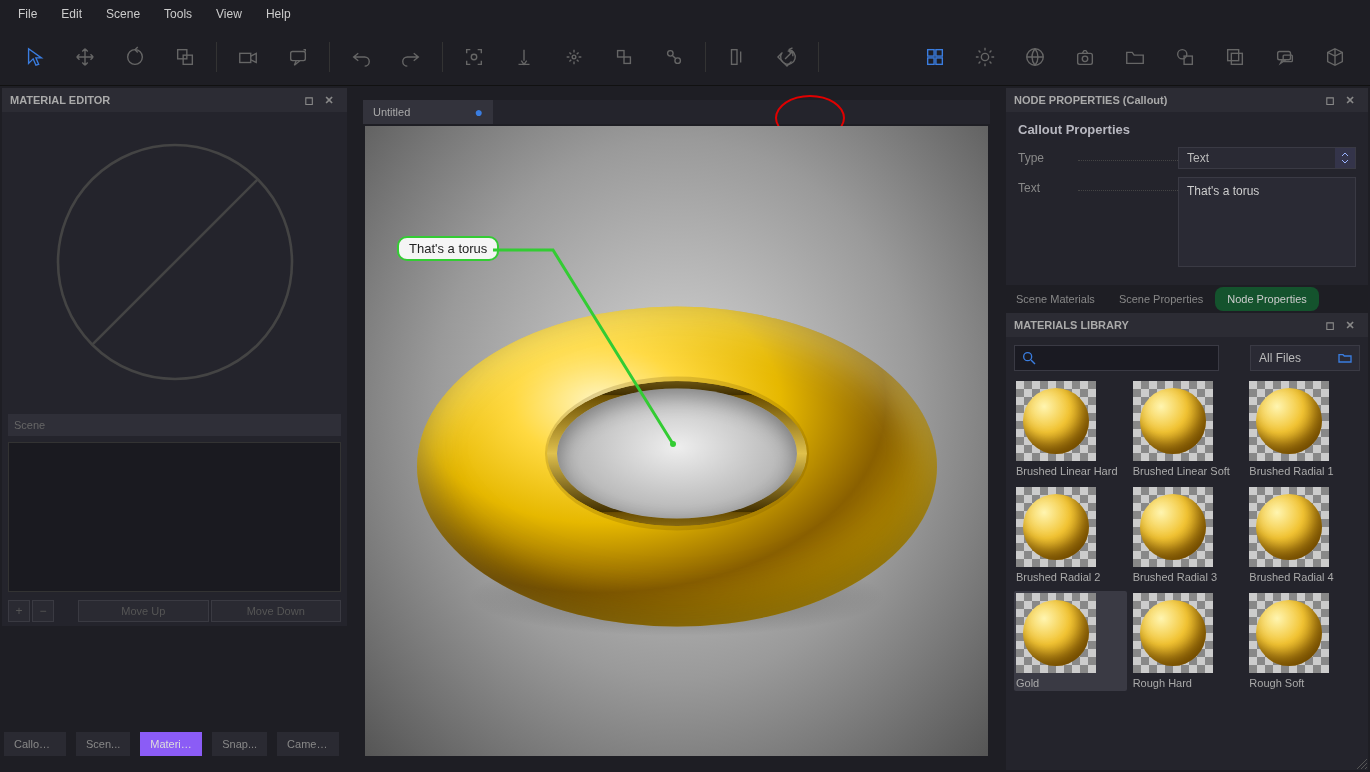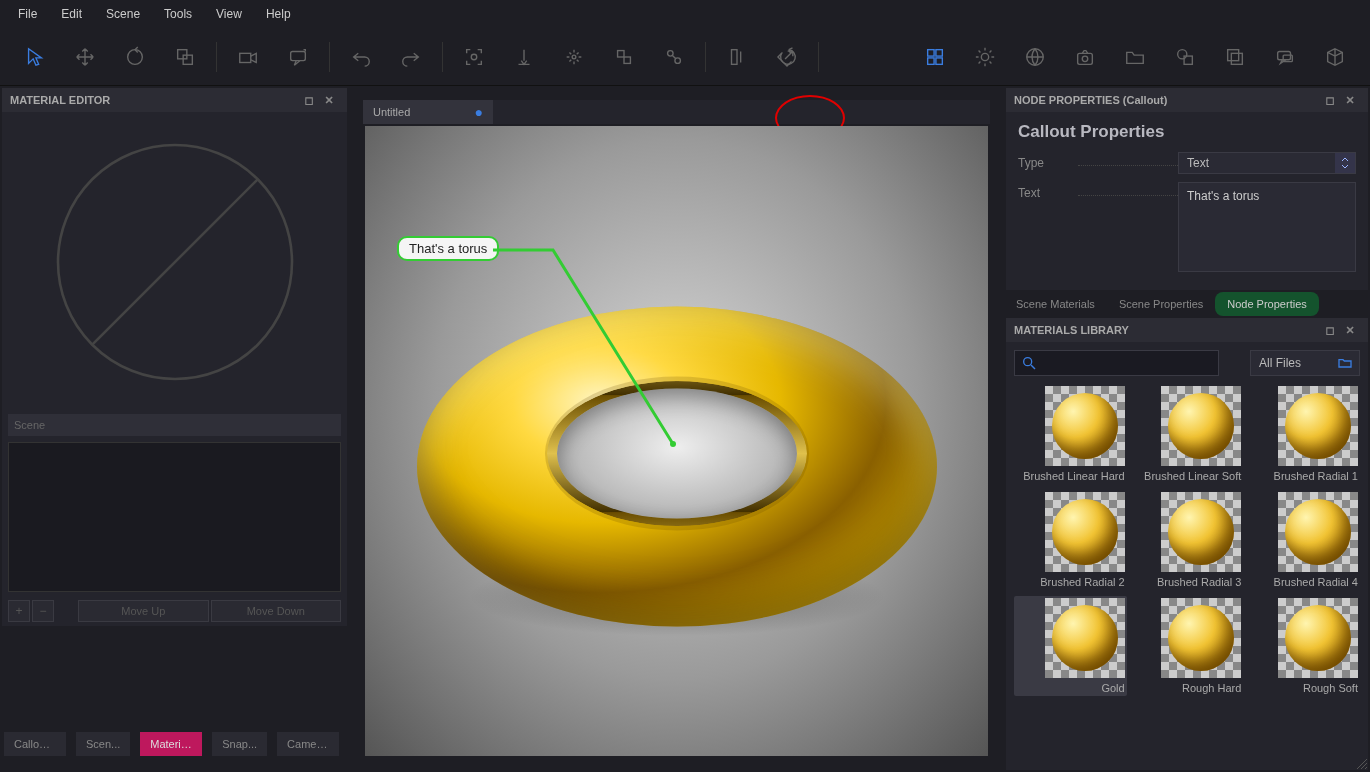--- a/index.html
+++ b/index.html
@@ -52,48 +52,48 @@
 .callout-line { position: absolute; left: 128px; top: 118px; }
 
 
 .anno-ellipse { position: absolute; left: 775px; top: 95px; width: 70px; height: 46px; border: 2px solid #e00000; border-radius: 50%; pointer-events: none; }
 .anno-arrow { position: absolute; left: 755px; top: 125px; pointer-events: none; }
 .anno-text { position: absolute; left: 560px; top: 260px; color: #e00000; font-size: 13px; font-weight: bold; pointer-events: none; }
 
 
 .right-col { width: 366px; display: flex; flex-direction: column; background: #1e1e24; }
 .prop-body { padding: 10px 12px; background: #24242c; }
-.prop-title { color: #b8b8c0; font-weight: bold; font-size: 17px; margin-bottom: 10px; }
+.prop-title { color: #b8b8c0; font-weight: bold; font-size: 13px; margin-bottom: 10px; }
 .prop-row { display: flex; align-items: flex-start; margin-bottom: 8px; }
 .prop-label { width: 60px; color: #888; font-size: 12px; padding-top: 4px; }
 .prop-select { flex: 1; height: 22px; background: #2a2a34; border: 1px solid #3a3a44; color: #bbb; display: flex; align-items: center; padding: 0 8px; font-size: 12px; position: relative; cursor: pointer; }
 .prop-select .sel-btn { position: absolute; right: 0; top: 0; bottom: 0; width: 20px; background: #34344a; display: flex; align-items: center; justify-content: center; }
 .prop-textarea { flex: 1; height: 90px; background: #2a2a34; border: 1px solid #3a3a44; color: #ccc; padding: 6px 8px; font-size: 12px; resize: none; font-family: inherit; }
 
 .right-tabs { display: flex; background: #1e1e24; height: 24px; }
 .rtab { padding: 0 12px; display: flex; align-items: center; font-size: 11px; color: #888; cursor: pointer; }
 .rtab.active { background: #14532d; color: #ccc; border-radius: 8px; }
 
 .lib-body { flex: 1; background: #24242c; padding: 8px; overflow: auto; }
 .lib-search-row { display: flex; gap: 6px; margin-bottom: 8px; }
 .lib-search { flex: 1; height: 26px; background: #1a1a22; border: 1px solid #3a3a44; display: flex; align-items: center; padding: 0 6px; }
 .lib-search svg { stroke: #3a7de0; }
 .lib-filter { width: 110px; height: 26px; background: #2a2a34; border: 1px solid #3a3a44; display: flex; align-items: center; padding: 0 8px; font-size: 12px; color: #bbb; position: relative; cursor: pointer; margin-left: 25px; }
 .lib-filter svg { position: absolute; right: 6px; stroke: #3a7de0; }
 .lib-grid { display: grid; grid-template-columns: repeat(3, 1fr); gap: 6px 4px; }
-.lib-item { display: flex; flex-direction: column; align-items: flex-end; cursor: pointer; padding: 2px; border-radius: 2px; }
+.lib-item { display: flex; flex-direction: column; align-items: flex-start; cursor: pointer; padding: 2px; border-radius: 2px; }
 .lib-item.sel { background: #3a3a44; }
 .lib-thumb { width: 80px; height: 80px; background: repeating-conic-gradient(#888 0 25%, #ccc 0 50%) 0 0/16px 16px; display: flex; align-items: center; justify-content: center; overflow: hidden; position: relative; }
 .lib-thumb .ball { width: 66px; height: 66px; border-radius: 50%; background: radial-gradient(circle at 32% 28%, #fff5b0, #f2c433 40%, #a87400 78%); box-shadow: inset -6px -10px 14px rgba(80,50,0,0.6); }
 .lib-label { font-size: 11px; color: #aaa; margin-top: 4px; text-align: center; }
 
 
 .bottom-tabs { position: absolute; bottom: 16px; left: 4px; display: flex; gap: 10px; }
 .btab { background: #2a2a32; padding: 6px 10px; font-size: 11px; color: #888; cursor: pointer; max-width: 62px; overflow: hidden; white-space: nowrap; text-overflow: ellipsis; }
-.btab.active { background: #be185d; color: #ddd; text-align: center; }
+.btab.active { background: #8b5cf6; color: #ddd; text-align: center; }
 
 .lib-bottom-tabs { display: flex; background: #1e1e24; height: 24px; }
 .resize-grip { position: absolute; right: 2px; bottom: 2px; width: 14px; height: 14px; }
 .resize-grip svg { stroke: #555; }
 </style>
 </head>
 <body>
 
 <div class="menubar">
   <div>File</div>

